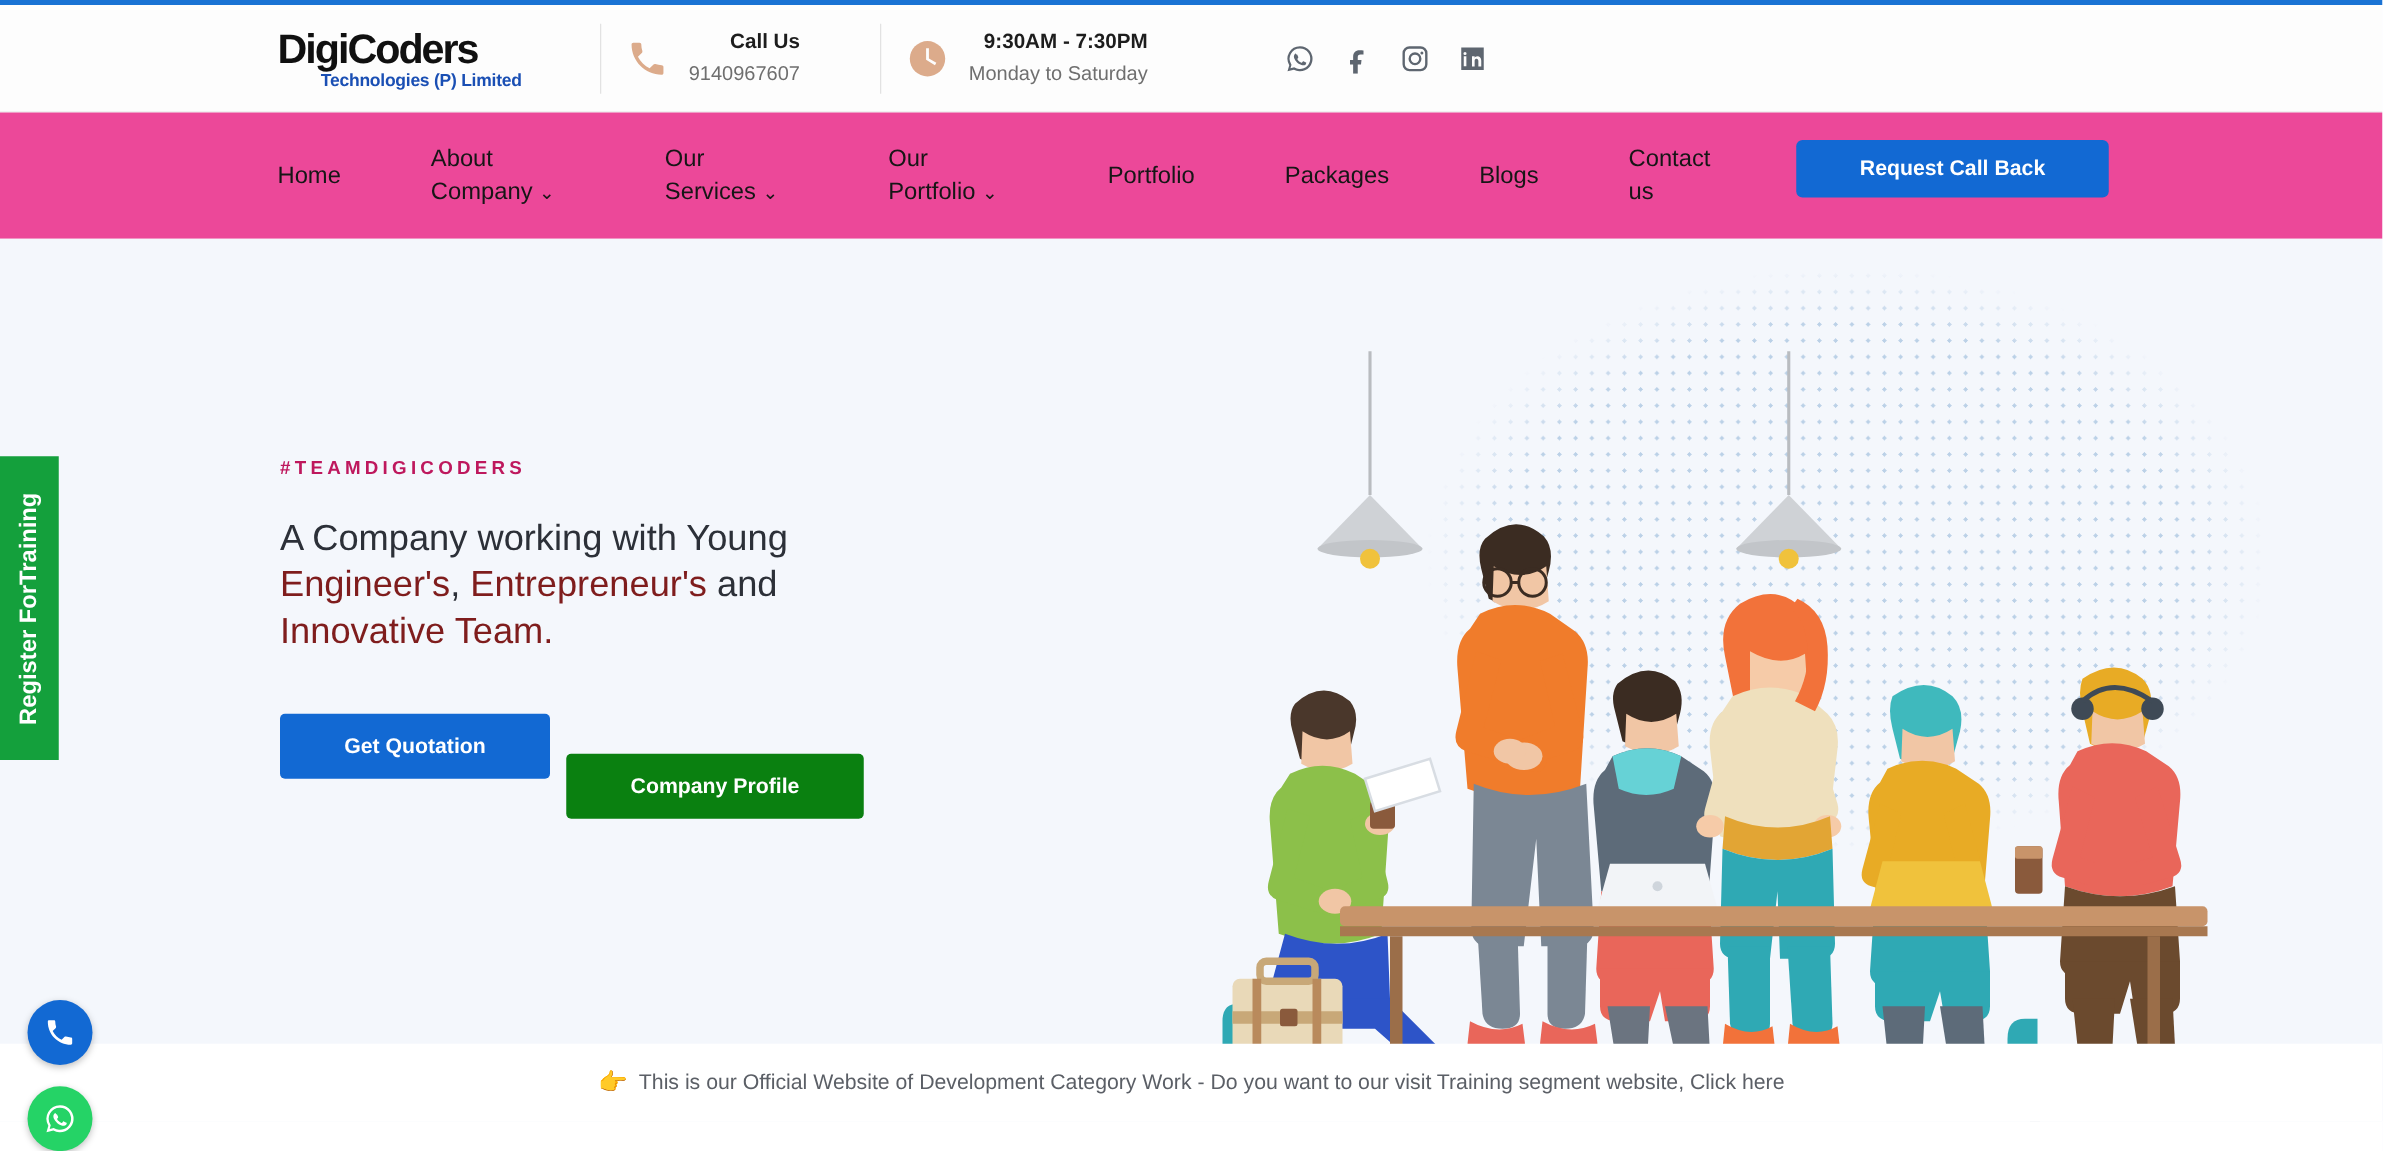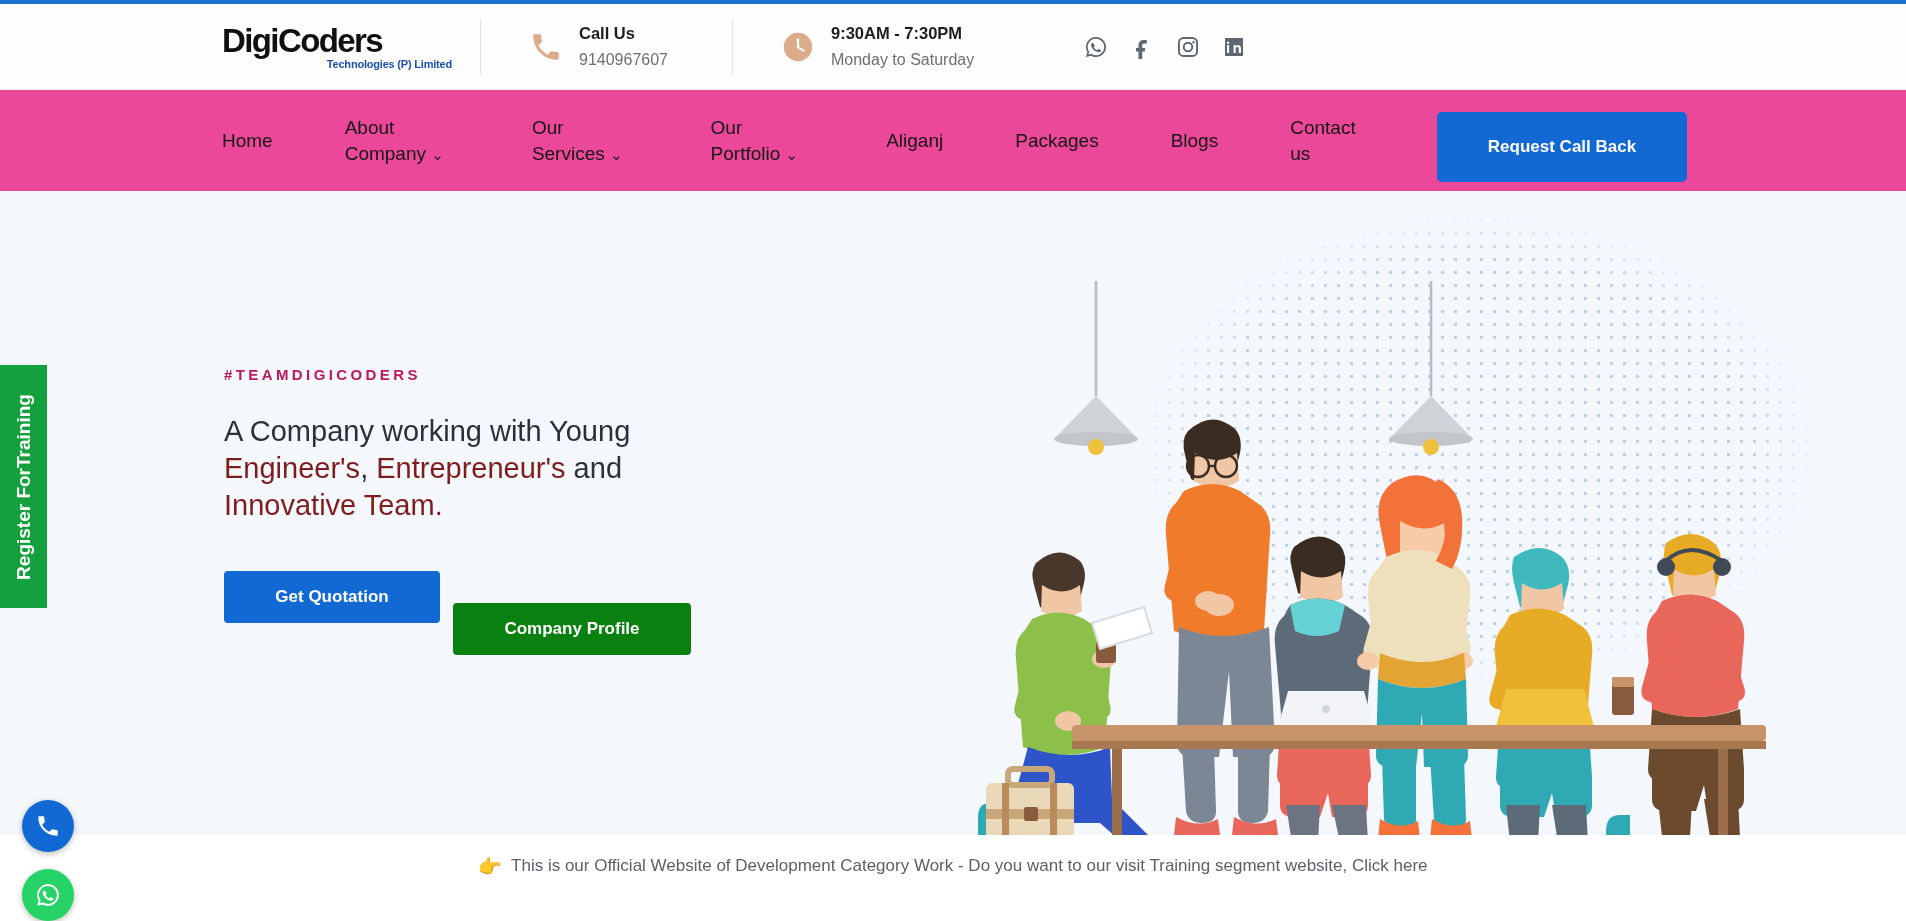--- a/index.html
+++ b/index.html
@@ -22,31 +22,31 @@
     padding: 0 0 0 222px;
     border-bottom: 1px solid #ececec;
   }
   .logo { width: 230px; flex: none; }
   .logo-main {
     font-size: 33px; font-weight: bold; color: #101010;
     letter-spacing: -1.2px; line-height: 1;
   }
   .logo-main .cap { letter-spacing: -1.6px; }
   .logo-sub {
-    font-size: 11px; font-weight: bold; color: #1a4fb4;
-    text-align: right; letter-spacing: -0.2px; margin-top: 1px;
+    font-size: 14px; font-weight: bold; color: #1a4fb4;
+    text-align: center; letter-spacing: -0.2px; margin-top: 1px;
   }
 
   .info-group { display: flex; align-items: center; flex: none; }
   .info-block {
     display: flex; align-items: center;
     padding: 0 36px 0 0; margin-left: 70px;
     height: 56px;
   }
-  .info-block.divided { border-left: 1px solid #e2e2e2; padding-left: 48px; margin-left: 28px; }
+  .info-block.divided { border-left: 1px solid #e2e2e2; padding-left: 20px; margin-left: 28px; text-align: right; }
   .info-icon {
     width: 34px; height: 34px; flex: none; margin-right: 16px;
     color: #dcab8b; display: flex; align-items: center; justify-content: center;
   }
   .info-icon svg { width: 100%; height: 100%; fill: #dcab8b; }
   .info-text .t1 { font-size: 16.5px; font-weight: bold; color: #1d1d1d; line-height: 1.5; }
   .info-text .t2 { font-size: 16px; color: #6f6f6f; line-height: 1.5; margin-top: 3px; }
 
   .socials { display: flex; align-items: center; gap: 22px; margin-left: 74px; }
   .social-ico { width: 24px; height: 24px; color: #5e6670; display: block; }
@@ -63,21 +63,21 @@
   .nav-items { display: flex; align-items: center; }
   .nav-item {
     font-size: 19px; color: #161616; line-height: 1.35;
     margin-right: 72px; cursor: pointer; white-space: pre-line;
     max-width: 110px;
   }
   .nav-item .chev { font-size: 15px; color: #161616; }
   .nav-item.wide { margin-right: 88px; }
   .cta-callback {
     position: absolute; left: 1437px; top: 22px;
-    width: 250px; height: 70px; border-radius: 5px;
+    width: 250px; height: 46px; border-radius: 5px;
     background: #1269d3; color: #fff;
     font-size: 17px; font-weight: bold;
     display: flex; align-items: center; justify-content: center;
     border: none; cursor: pointer;
   }
 
   
   .hero {
     position: relative;
     height: 706px;
@@ -216,21 +216,21 @@
 
 <nav class="navbar">
   <div class="nav-items">
     <div class="nav-item"><span>Home</span></div>
     <div class="nav-item wide"><span>About
 Company</span> <span class="chev">⌄</span></div>
     <div class="nav-item wide"><span>Our
 Services</span> <span class="chev">⌄</span></div>
     <div class="nav-item wide"><span>Our
 Portfolio</span> <span class="chev">⌄</span></div>
-    <div class="nav-item"><span>Aliganj</span></div>
+    <div class="nav-item"><span>Portfolio</span></div>
     <div class="nav-item"><span>Packages</span></div>
     <div class="nav-item"><span>Blogs</span></div>
     <div class="nav-item"><span>Contact
 us</span></div>
   </div>
   <button class="cta-callback">Request Call Back</button>
 </nav>
 
 <section class="hero">
 

